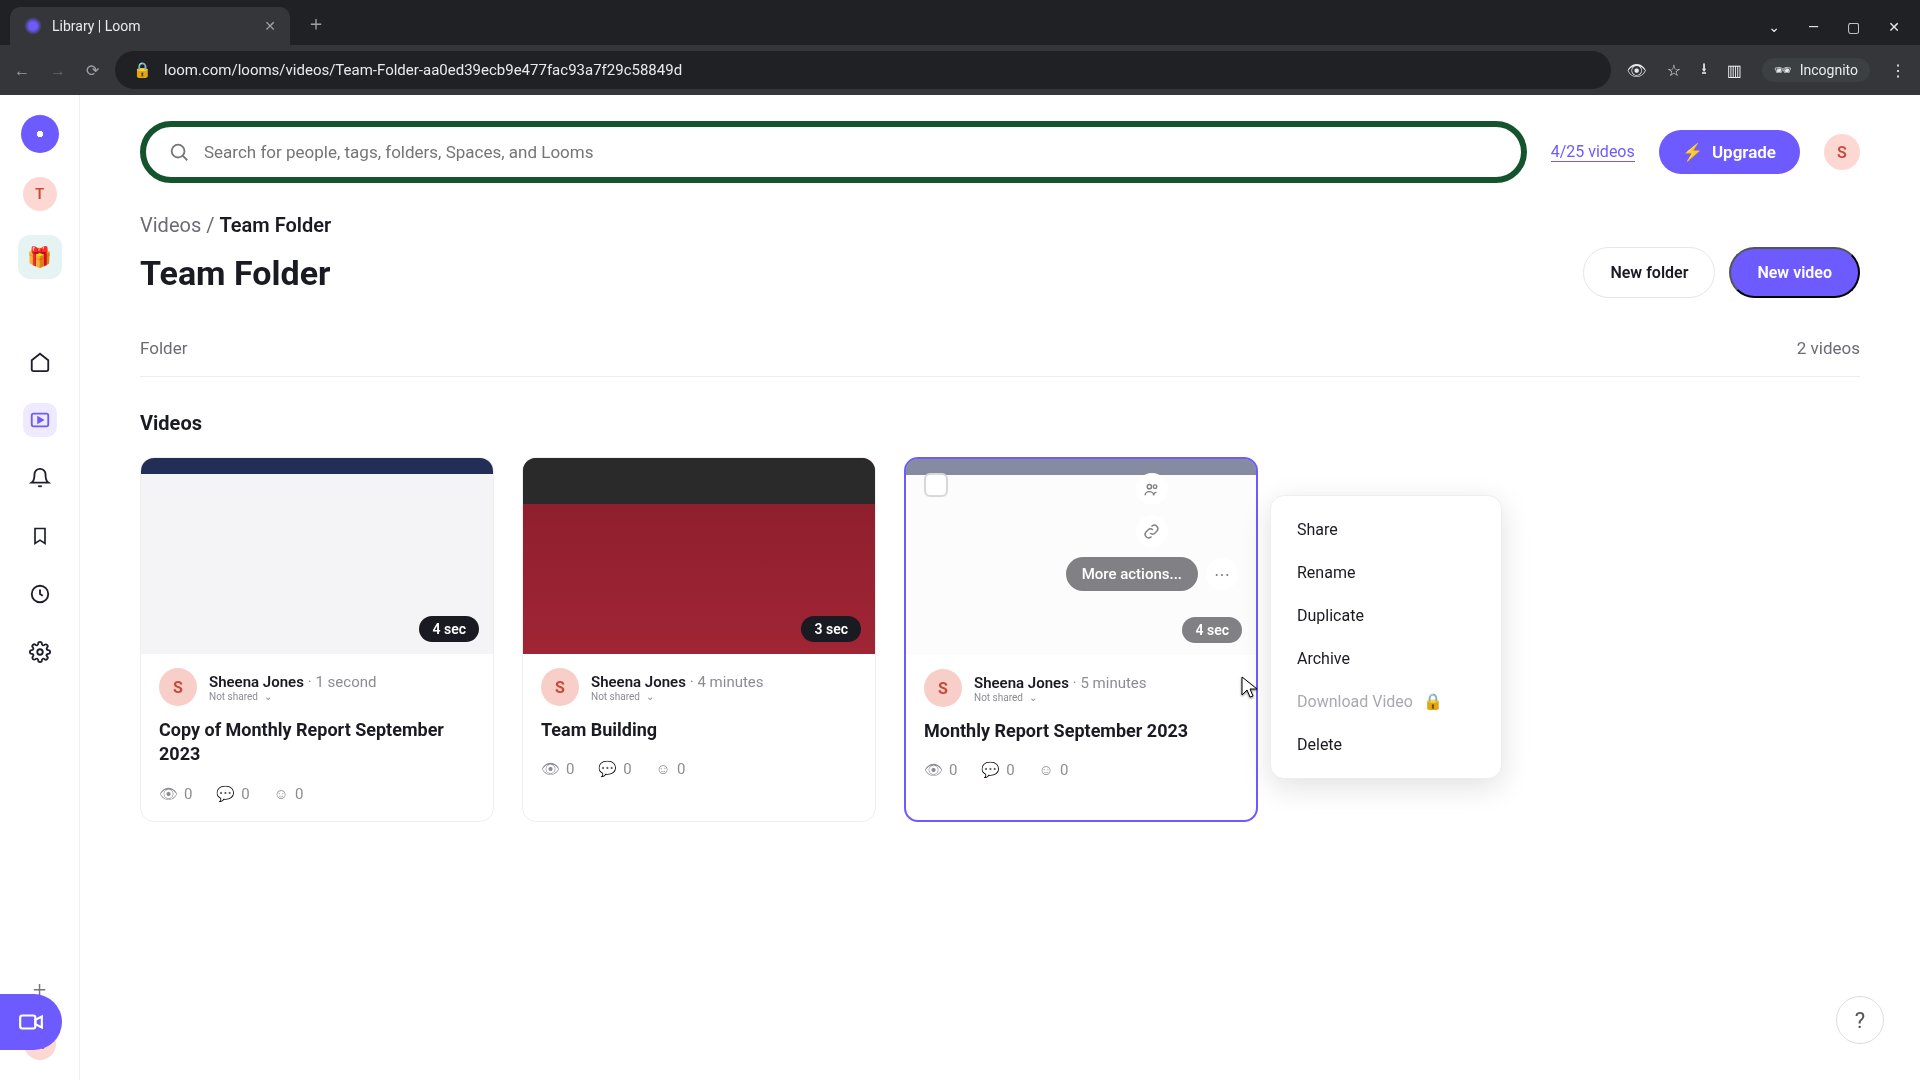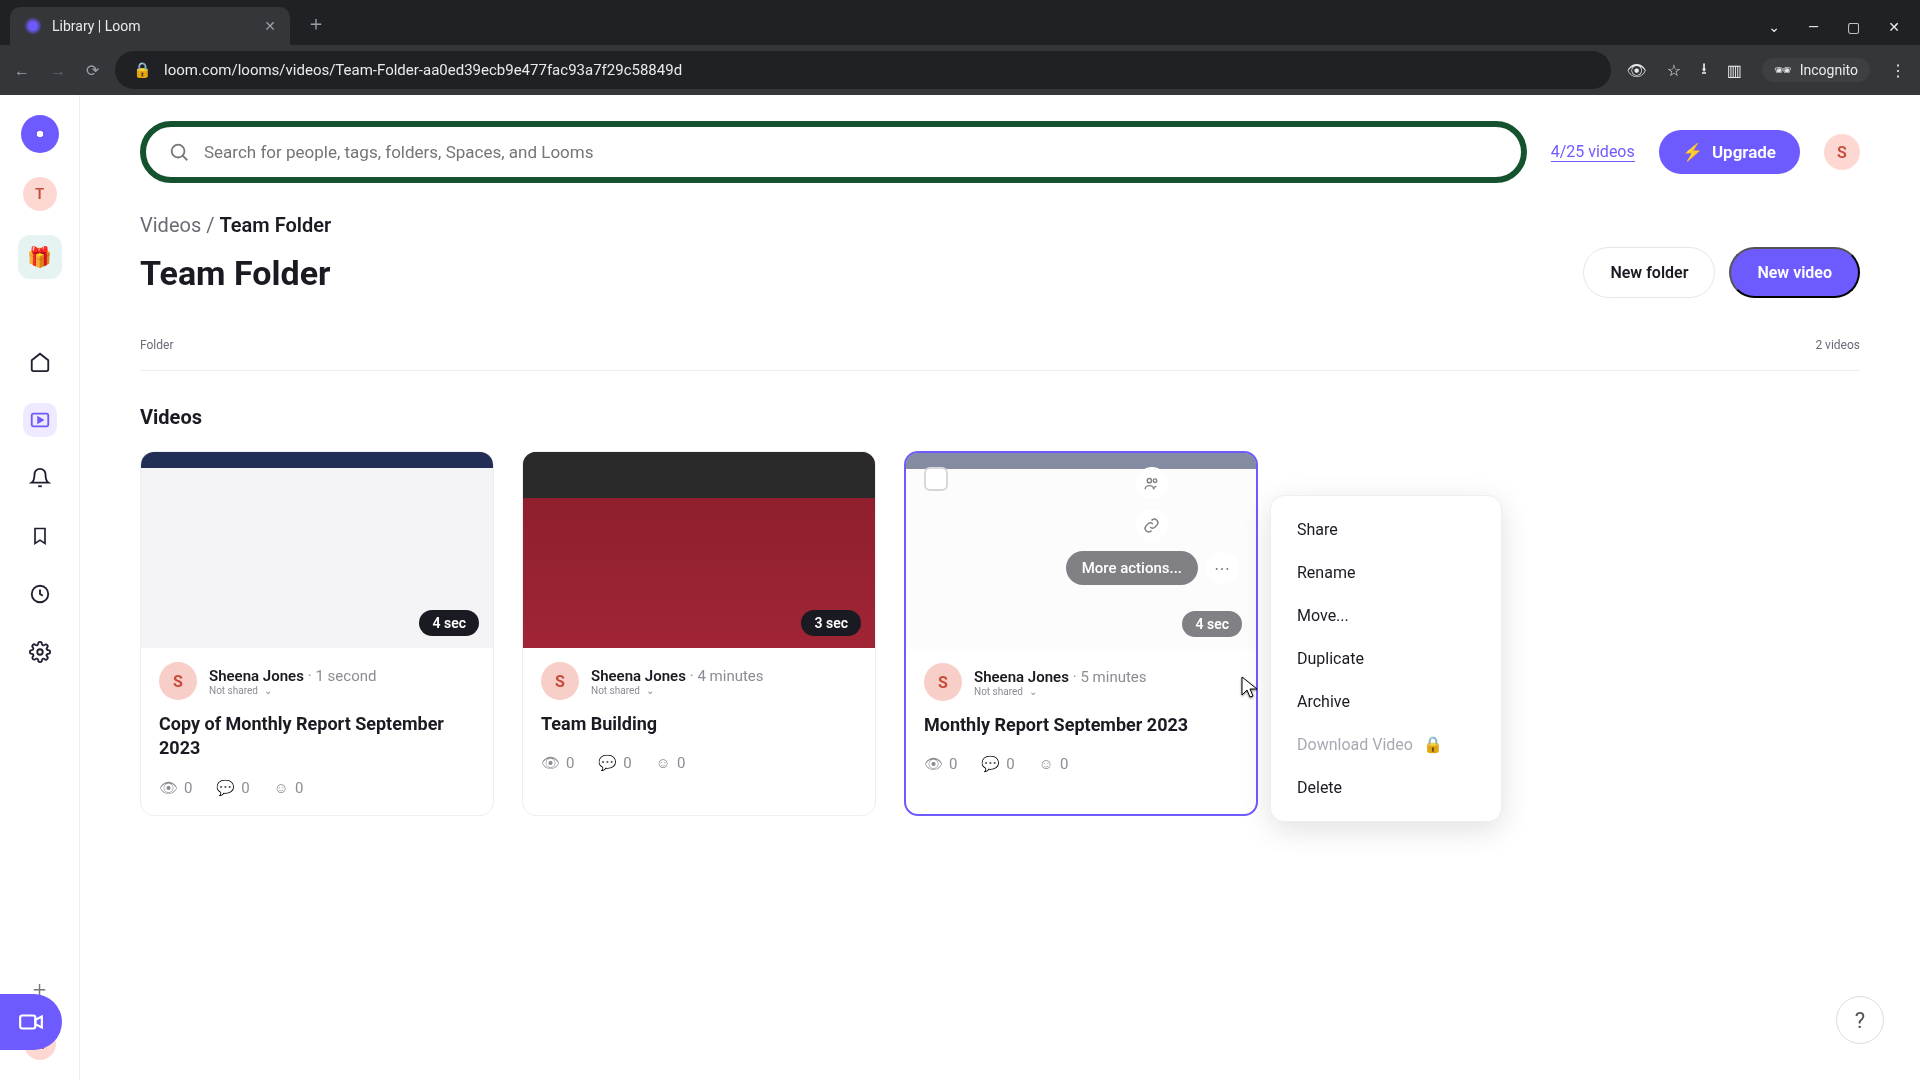--- a/index.html
+++ b/index.html
@@ -48,21 +48,21 @@
 .breadcrumb { margin-top: 30px; color: #6b6b76; font-size: 20px; }
 .breadcrumb a { color: #6b6b76; text-decoration: none; }
 .breadcrumb b { color: #1a1a22; font-weight: 600; }
 
 .title-row { display: flex; align-items: center; justify-content: space-between; margin-top: 10px; }
 .title-row h1 { font-size: 34px; font-weight: 700; color: #1a1a22; }
 .title-btns { display: flex; gap: 14px; }
 .btn-outline { background: #fff; border: 1px solid #e6e6e9; border-radius: 30px; padding: 14px 26px; font-size: 16px; font-weight: 600; color: #1a1a22; }
 .btn-primary { background: #6e5bff; color: #fff; border-radius: 30px; padding: 14px 26px; font-size: 16px; font-weight: 600; }
 
-.section-row { display: flex; justify-content: space-between; margin-top: 40px; padding-bottom: 18px; border-bottom: 1px solid #eee; color: #6b6b76; font-size: 12px; }
+.section-row { display: flex; justify-content: space-between; margin-top: 40px; padding-bottom: 18px; border-bottom: 1px solid #eee; color: #6b6b76; font-size: 17px; }
 
 .videos-label { margin-top: 34px; font-size: 20px; font-weight: 700; color: #1a1a22; }
 
 .grid { display: flex; gap: 28px; margin-top: 22px; }
 .card { width: 354px; background: #fff; border: 1px solid #eee; border-radius: 14px; overflow: hidden; position: relative; }
 .card.selected { border: 2px solid #6e5bff; }
 .thumb { height: 196px; background: #2e3a5c; position: relative; overflow: hidden; }
 .thumb.t1 { background: linear-gradient(#222e56, #222e56 16px, #f4f4f6 16px); }
 .thumb.t2 { background: linear-gradient(#8a1d2b, #a02535); }
 .thumb.t2::before { content: ""; position: absolute; top: 0; left: 0; right: 0; height: 46px; background: #2a2a2a; }
@@ -356,21 +356,20 @@
                 <span>0</span>
               </span>
           </div>
         </div>
       </div>
     </div>
 
     <div class="ctx" style="left:1190px; top:400px;">
       <div class="ctx-item">Share</div>
       <div class="ctx-item">Rename</div>
-      <div class="ctx-item">Move...</div>
       <div class="ctx-item">Duplicate</div>
       <div class="ctx-item">Archive</div>
       <div class="ctx-item locked">
         <span>Download Video</span>
         <span>🔒</span>
       </div>
       <div class="ctx-item">Delete</div>
     </div>
 
     <div class="help">?</div>

